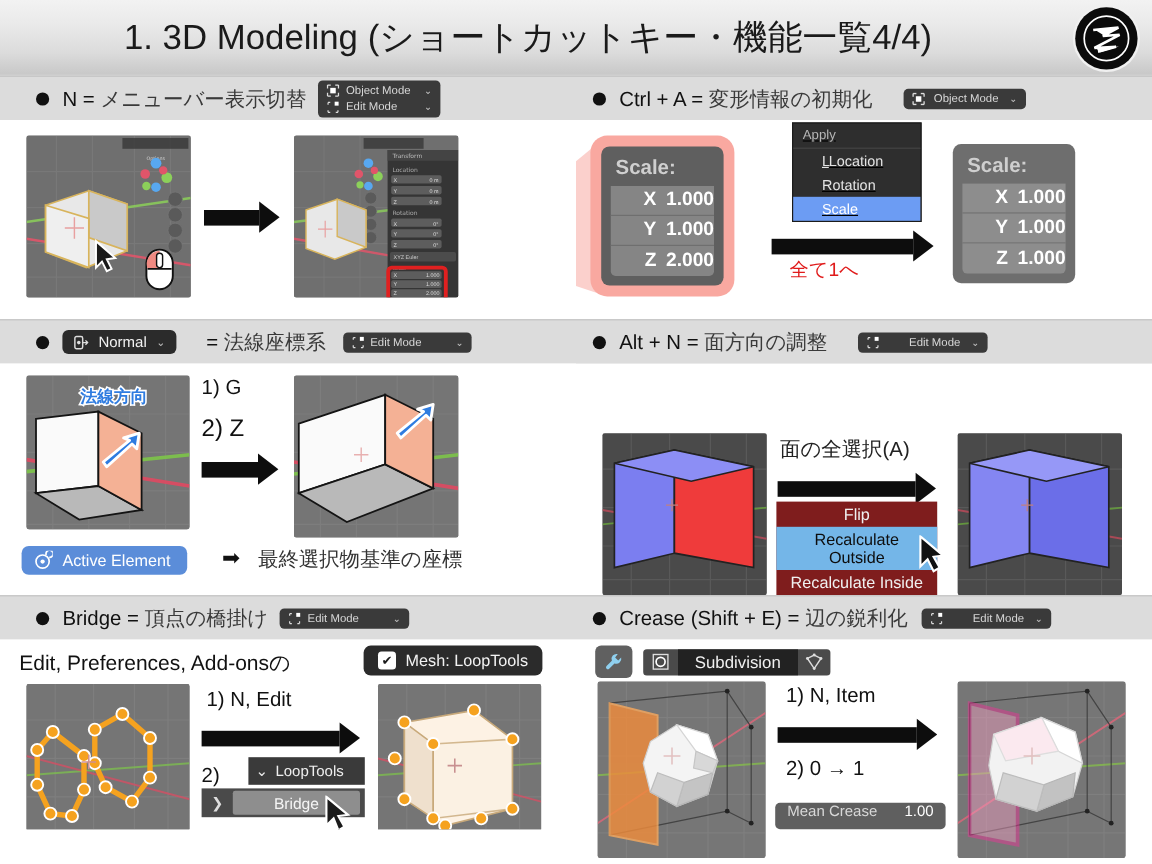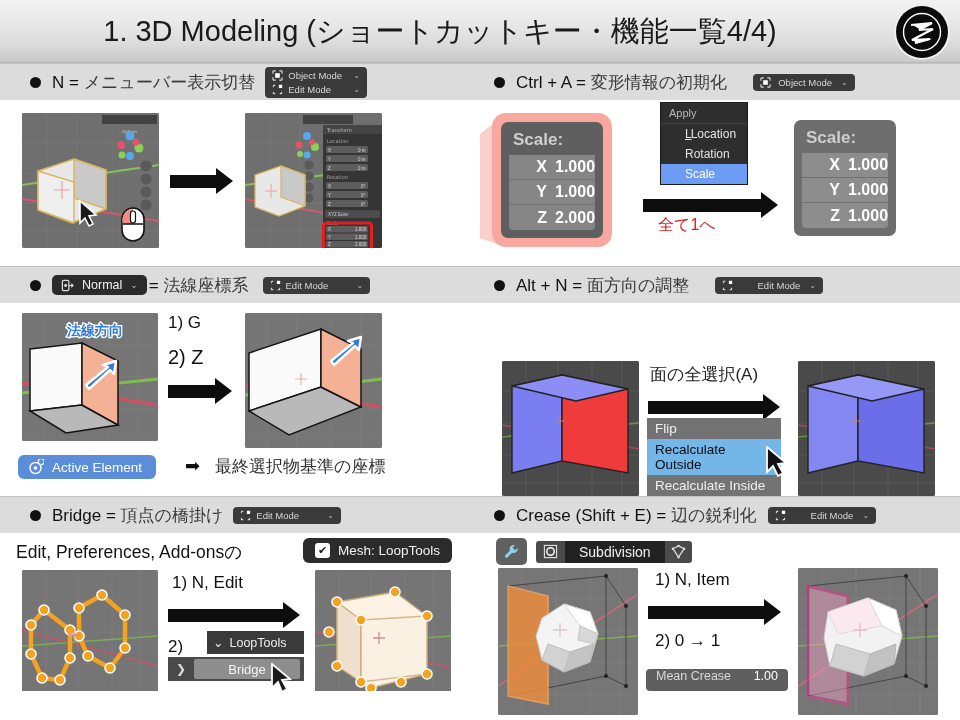--- a/index.html
+++ b/index.html
@@ -77,21 +77,21 @@
   .scalerow:first-of-type { border-radius:4px 4px 0 0; }
   .scalerow:last-child { border-radius:0 0 4px 4px; border-bottom:none; }
   .scalerow .ax { width:46px; text-align:right; padding-right:8px; }
 
   .menu-dark { background:#2e2e2e; border:1px solid #1b1b1b; }
   .menu-dark .mhead { color:#b7b7b7; font-size:11px; padding:4px 8px 4px 8px; border-bottom:1px solid #444; }
   .menu-dark .mitem { color:#e4e4e4; font-size:12px; padding:3px 8px 3px 24px; }
   .menu-dark .mitem.sel { background:#6c9cf3; color:#fff; }
   .menu-dark .mitem u { text-decoration:underline; }
 
-  .menu-black { background:#737373; }
+  .menu-black { background:#7f1d1d;text-align:center; }
   .menu-black .mitem { color:#f0f0f0; font-size:13.5px; padding:3px 8px 3px 8px; }
   .menu-black .mitem.sel { background:#74b6e8; color:#0d0d0d; }
 
   .pill-blue {
     background:#5b8dd9; border-radius:6px; color:#fff; font-size:13.5px;
     display:inline-flex; align-items:center; gap:8px; padding:4px 14px 4px 10px;
   }
   .chk {
     width:15px;height:15px;border-radius:3px;background:#4a8ef0;
     display:inline-flex;align-items:center;justify-content:center;color:#fff;font-size:11px;flex:none;
@@ -315,21 +315,21 @@
           <span class="ax">Y</span>
           <span>1.000</span>
         </div>
         <div class="scalerow">
           <span class="ax">Z</span>
           <span>2.000</span>
         </div>
       </div>
     </div>
 
-    <div class="menu-dark" style="position:absolute;left:180px;top:2px;width:88px;">
+    <div class="menu-dark" style="position:absolute;left:180px;top:2px;width:108px;text-decoration:underline;">
       <div class="mhead">Apply</div>
       <div class="mitem"><u>L</u><span style="margin-left:-1px">Location</span></div>
       <div class="mitem"><span>Rotation</span></div>
       <div class="mitem sel"><span>Scale</span></div>
     </div>
 
     <div class="arrow" style="left:163px;top:92px;">
       <div class="shaft" style="width:118px;"></div>
         <div class="head"></div>
     </div>
@@ -358,21 +358,21 @@
     <span class="bullet"></span>
     <span class="tag-dark" style="font-size:12.5px;padding:3px 9px;border-radius:5px;">
       <svg width="13" height="13" viewBox="0 0 14 14">
         <rect x="1.5" y="1.5" width="7" height="11" rx="1.5" fill="none" stroke="#ddd" stroke-width="1.3"></rect>
         <circle cx="5" cy="7" r="1.6" fill="#ddd"></circle>
         <path d="M8.5 7h4M11 5l2 2-2 2" stroke="#ddd" stroke-width="1.2" fill="none"></path>
       </svg>
       <span>Normal</span>
       <span style="font-size:9px;color:#bdbdbd;">⌄</span>
     </span>
-    <span class="hdr-label" style="margin-left:2px;">
+    <span class="hdr-label" style="margin-left:25px;">
       <span>=</span>
       <span class="jp">法線座標系</span>
     </span>
     <span class="modebox" style="margin-left:14px;">
       <span class="moderow">
         <svg class="micon" viewBox="0 0 12 12">
           <path d="M1.5 1.5h2M1.5 1.5v2M1.5 10.5h2M1.5 10.5v-2M10.5 10.5h-2M10.5 10.5v-2" stroke="#ddd" stroke-width="1.1" fill="none"></path>
           <rect x="7.5" y="0.8" width="3.6" height="3.6" fill="#fff"></rect>
         </svg>
         <span class="mname" style="min-width:62px;">Edit Mode</span>

